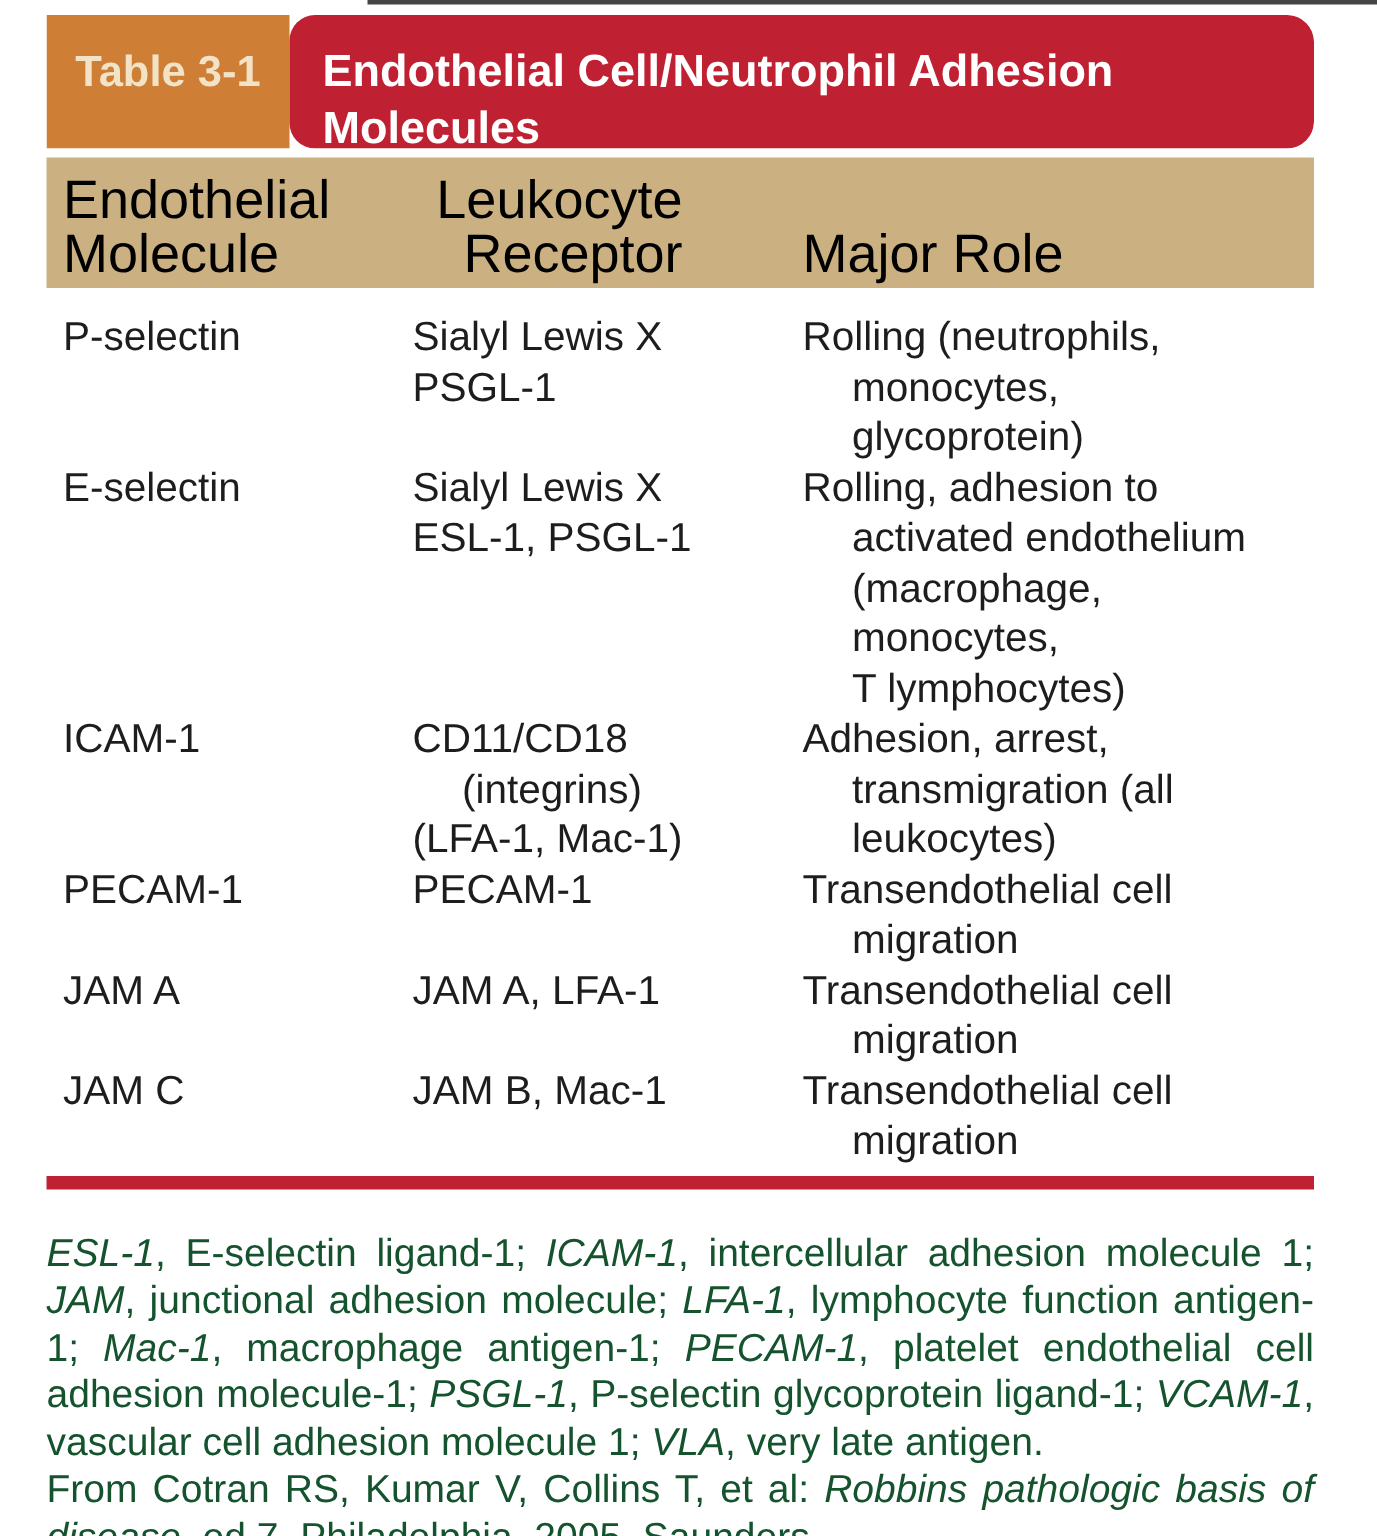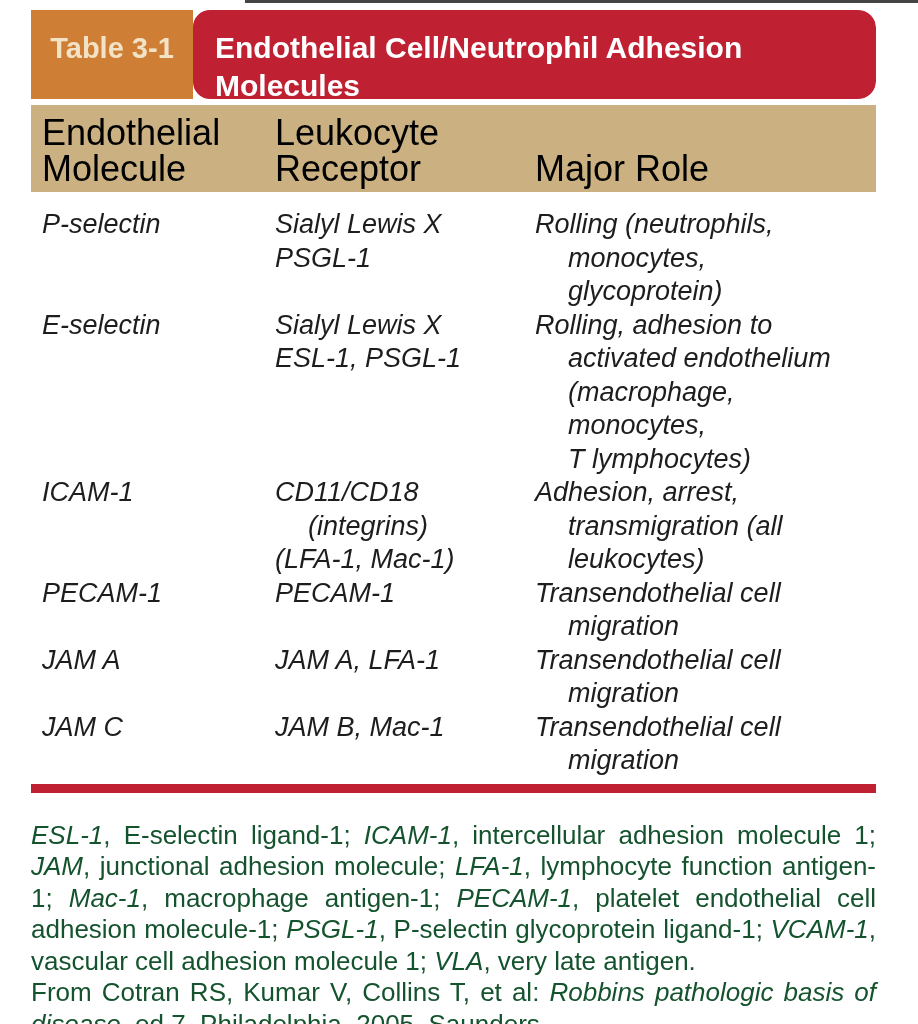--- a/index.html
+++ b/index.html
@@ -57,29 +57,29 @@
     display: grid;
     grid-template-columns: 244px 260px 1fr;
     align-items: end;
     padding: 10px 0 5px 0;
   }
   .header-band .hcol {
     color: #000000; font-weight: normal;
     font-size: 36px; line-height: 36px;
   }
   .header-band .hcol.c1 { padding-left: 11px; max-width: 200px; }
-  .header-band .hcol.c2 { max-width: 180px; }
+  .header-band .hcol.c2 { max-width: 180px; text-align: right; }
 
   
   .tbody { margin-top: 16px; color: #1d1d1d; font-size: 27px; }
   .row {
     display: grid;
     grid-template-columns: 244px 260px 1fr;
   }
-  .cell { line-height: 33.5px; font-style: italic; }
+  .cell { line-height: 33.5px; }
   .cell.c1 { padding-left: 11px; }
   .line.ind { padding-left: 33px; }
 
   
   .bottom-rule { margin-top: 6px; height: 9px; background: var(--red); }
   .footnote {
     margin-top: 27px;
     color: #14532d;
     font-size: 26px; line-height: 31.5px;
     text-align: justify;

